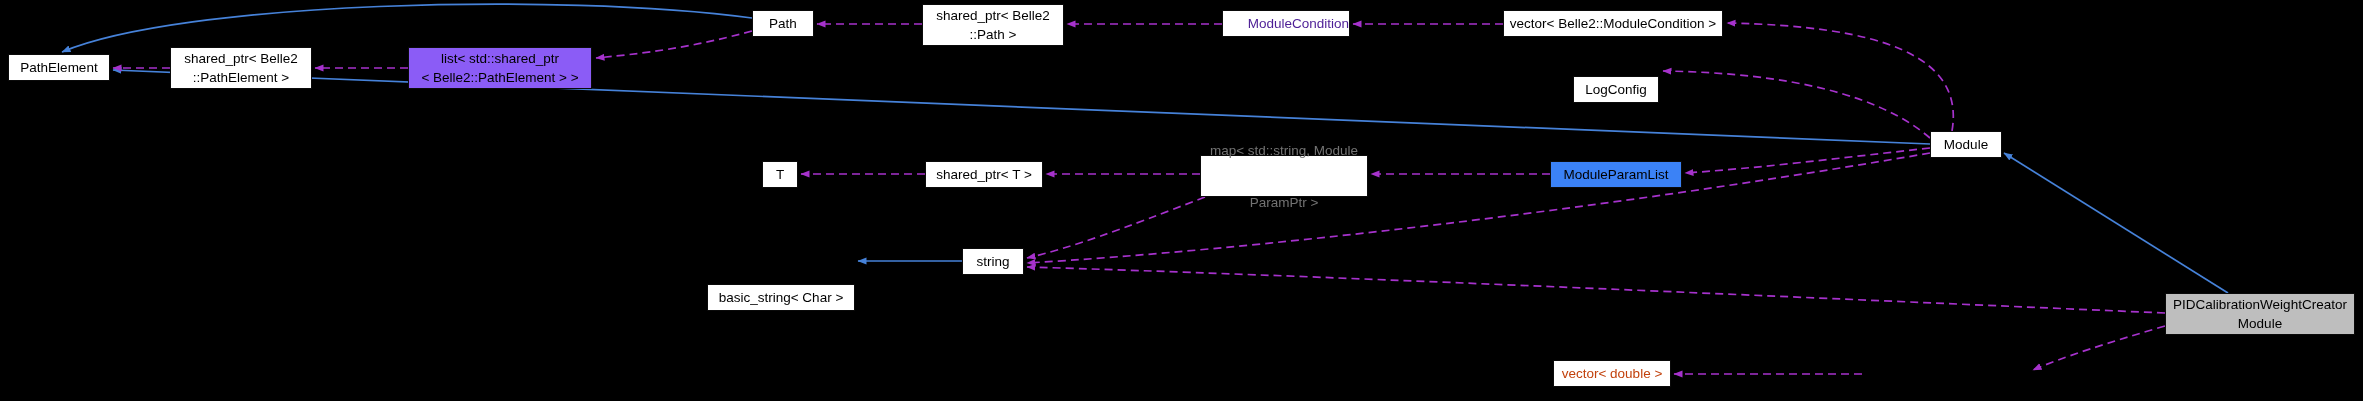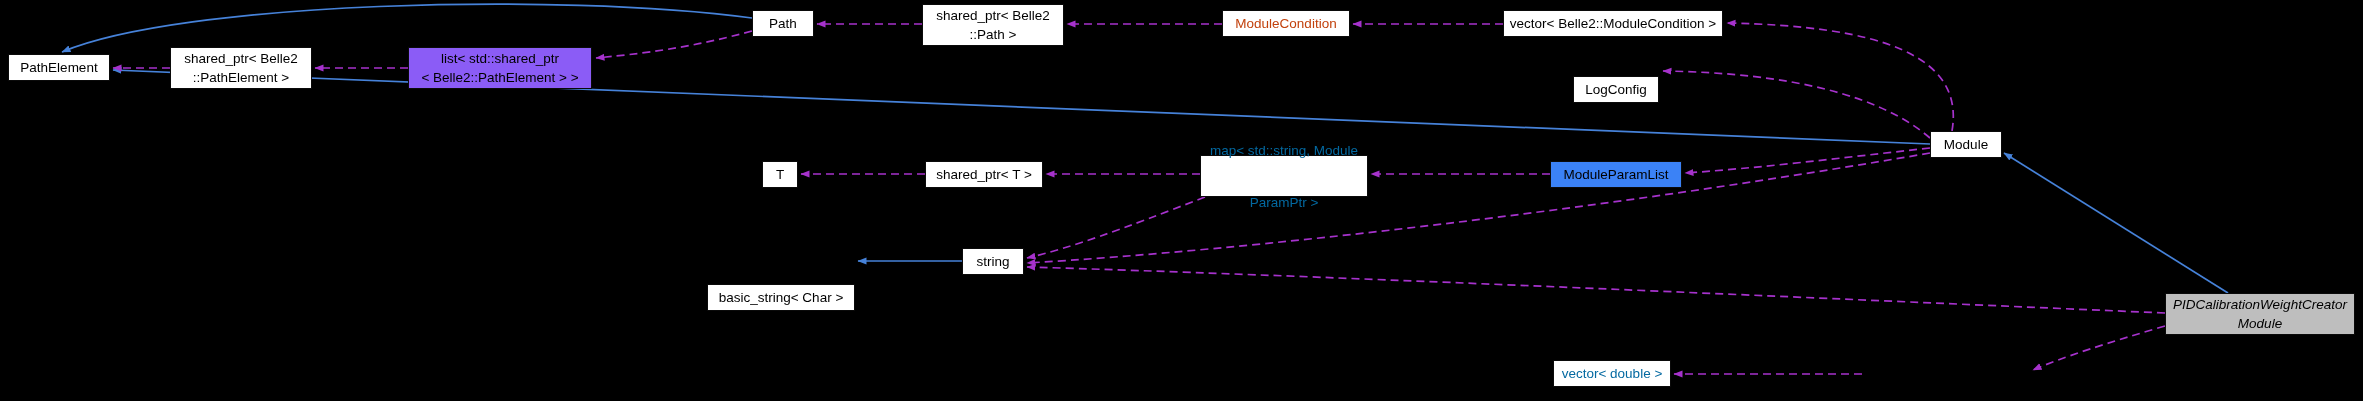--- a/index.html
+++ b/index.html
@@ -63,52 +63,52 @@
         <div class="nline">list&lt; std::shared_ptr</div>
         <div class="nline">&lt; Belle2::PathElement &gt; &gt;</div>
       </div>
       <div class="node" style="left: 752px; top: 10px; width: 62px; height: 27px; background: rgb(255, 255, 255); border-color: rgb(10, 10, 10); color: rgb(0, 0, 0);">
         <div class="nline">Path</div>
       </div>
       <div class="node" style="left: 922px; top: 4px; width: 142px; height: 42px; background: rgb(255, 255, 255); border-color: rgb(10, 10, 10); color: rgb(0, 0, 0);">
         <div class="nline">shared_ptr&lt; Belle2</div>
         <div class="nline">::Path &gt;</div>
       </div>
-      <div class="node" style="left: 1222px; top: 10px; width: 128px; height: 27px; background: rgb(255, 255, 255); border-color: rgb(10, 10, 10); color: #c2410c;">
+      <div class="node" style="left: 1222px; top: 10px; width: 128px; height: 27px; background: rgb(255, 255, 255); border-color: rgb(10, 10, 10); color: #4c1d95; align-items: flex-end;">
         <div class="nline">ModuleCondition</div>
       </div>
       <div class="node" style="left: 1503px; top: 10px; width: 220px; height: 27px; background: rgb(255, 255, 255); border-color: rgb(10, 10, 10); color: rgb(0, 0, 0);">
         <div class="nline">vector&lt; Belle2::ModuleCondition &gt;</div>
       </div>
       <div class="node" style="left: 1573px; top: 58px; width: 86px; height: 27px; background: rgb(255, 255, 255); border-color: rgb(10, 10, 10); color: rgb(0, 0, 0); margin-top: 18px;">
         <div class="nline">LogConfig</div>
       </div>
       <div class="node" style="left: 1930px; top: 131px; width: 72px; height: 27px; background: rgb(255, 255, 255); border-color: rgb(10, 10, 10); color: rgb(0, 0, 0);">
         <div class="nline">Module</div>
       </div>
       <div class="node" style="left: 762px; top: 161px; width: 36px; height: 27px; background: rgb(255, 255, 255); border-color: rgb(10, 10, 10); color: rgb(0, 0, 0);">
         <div class="nline">T</div>
       </div>
       <div class="node" style="left: 925px; top: 161px; width: 118px; height: 27px; background: rgb(255, 255, 255); border-color: rgb(10, 10, 10); color: rgb(0, 0, 0);">
         <div class="nline">shared_ptr&lt; T &gt;</div>
       </div>
-      <div class="node" style="left: 1200px; top: 155px; width: 168px; height: 42px; background: rgb(255, 255, 255); border-color: rgb(10, 10, 10); color: #0369a1; gap: 33px;">
+      <div class="node" style="left: 1200px; top: 155px; width: 168px; height: 42px; background: rgb(255, 255, 255); border-color: rgb(10, 10, 10); color: #737373; gap: 33px;">
         <div class="nline">map&lt; std::string, Module</div>
         <div class="nline">ParamPtr &gt;</div>
       </div>
       <div class="node" style="left: 1550px; top: 161px; width: 132px; height: 27px; background: #3b82f6; border-color: rgb(10, 10, 10); color: rgb(0, 0, 0);">
         <div class="nline">ModuleParamList</div>
       </div>
       <div class="node" style="left: 707px; top: 248px; width: 148px; height: 27px; background: rgb(255, 255, 255); border-color: rgb(10, 10, 10); color: rgb(0, 0, 0); margin-top: 36px;">
         <div class="nline">basic_string&lt; Char &gt;</div>
       </div>
       <div class="node" style="left: 962px; top: 248px; width: 62px; height: 27px; background: rgb(255, 255, 255); border-color: rgb(10, 10, 10); color: rgb(0, 0, 0);">
         <div class="nline">string</div>
       </div>
-      <div class="node highlight" style="left: 2165px; top: 293px; width: 190px; height: 42px; background: rgb(190, 190, 190); border-color: rgb(10, 10, 10); color: rgb(0, 0, 0); font-style: italic;">
+      <div class="node highlight" style="left: 2165px; top: 293px; width: 190px; height: 42px; background: rgb(190, 190, 190); border-color: rgb(10, 10, 10); color: rgb(0, 0, 0);">
         <div class="nline">PIDCalibrationWeightCreator</div>
         <div class="nline">Module</div>
       </div>
-      <div class="node" style="left: 1553px; top: 360px; width: 118px; height: 27px; background: rgb(255, 255, 255); border-color: rgb(10, 10, 10); color: #0369a1;">
+      <div class="node" style="left: 1553px; top: 360px; width: 118px; height: 27px; background: rgb(255, 255, 255); border-color: rgb(10, 10, 10); color: #c2410c;">
         <div class="nline">vector&lt; double &gt;</div>
       </div>
     </div>
 </div>
 
 </body></html>

